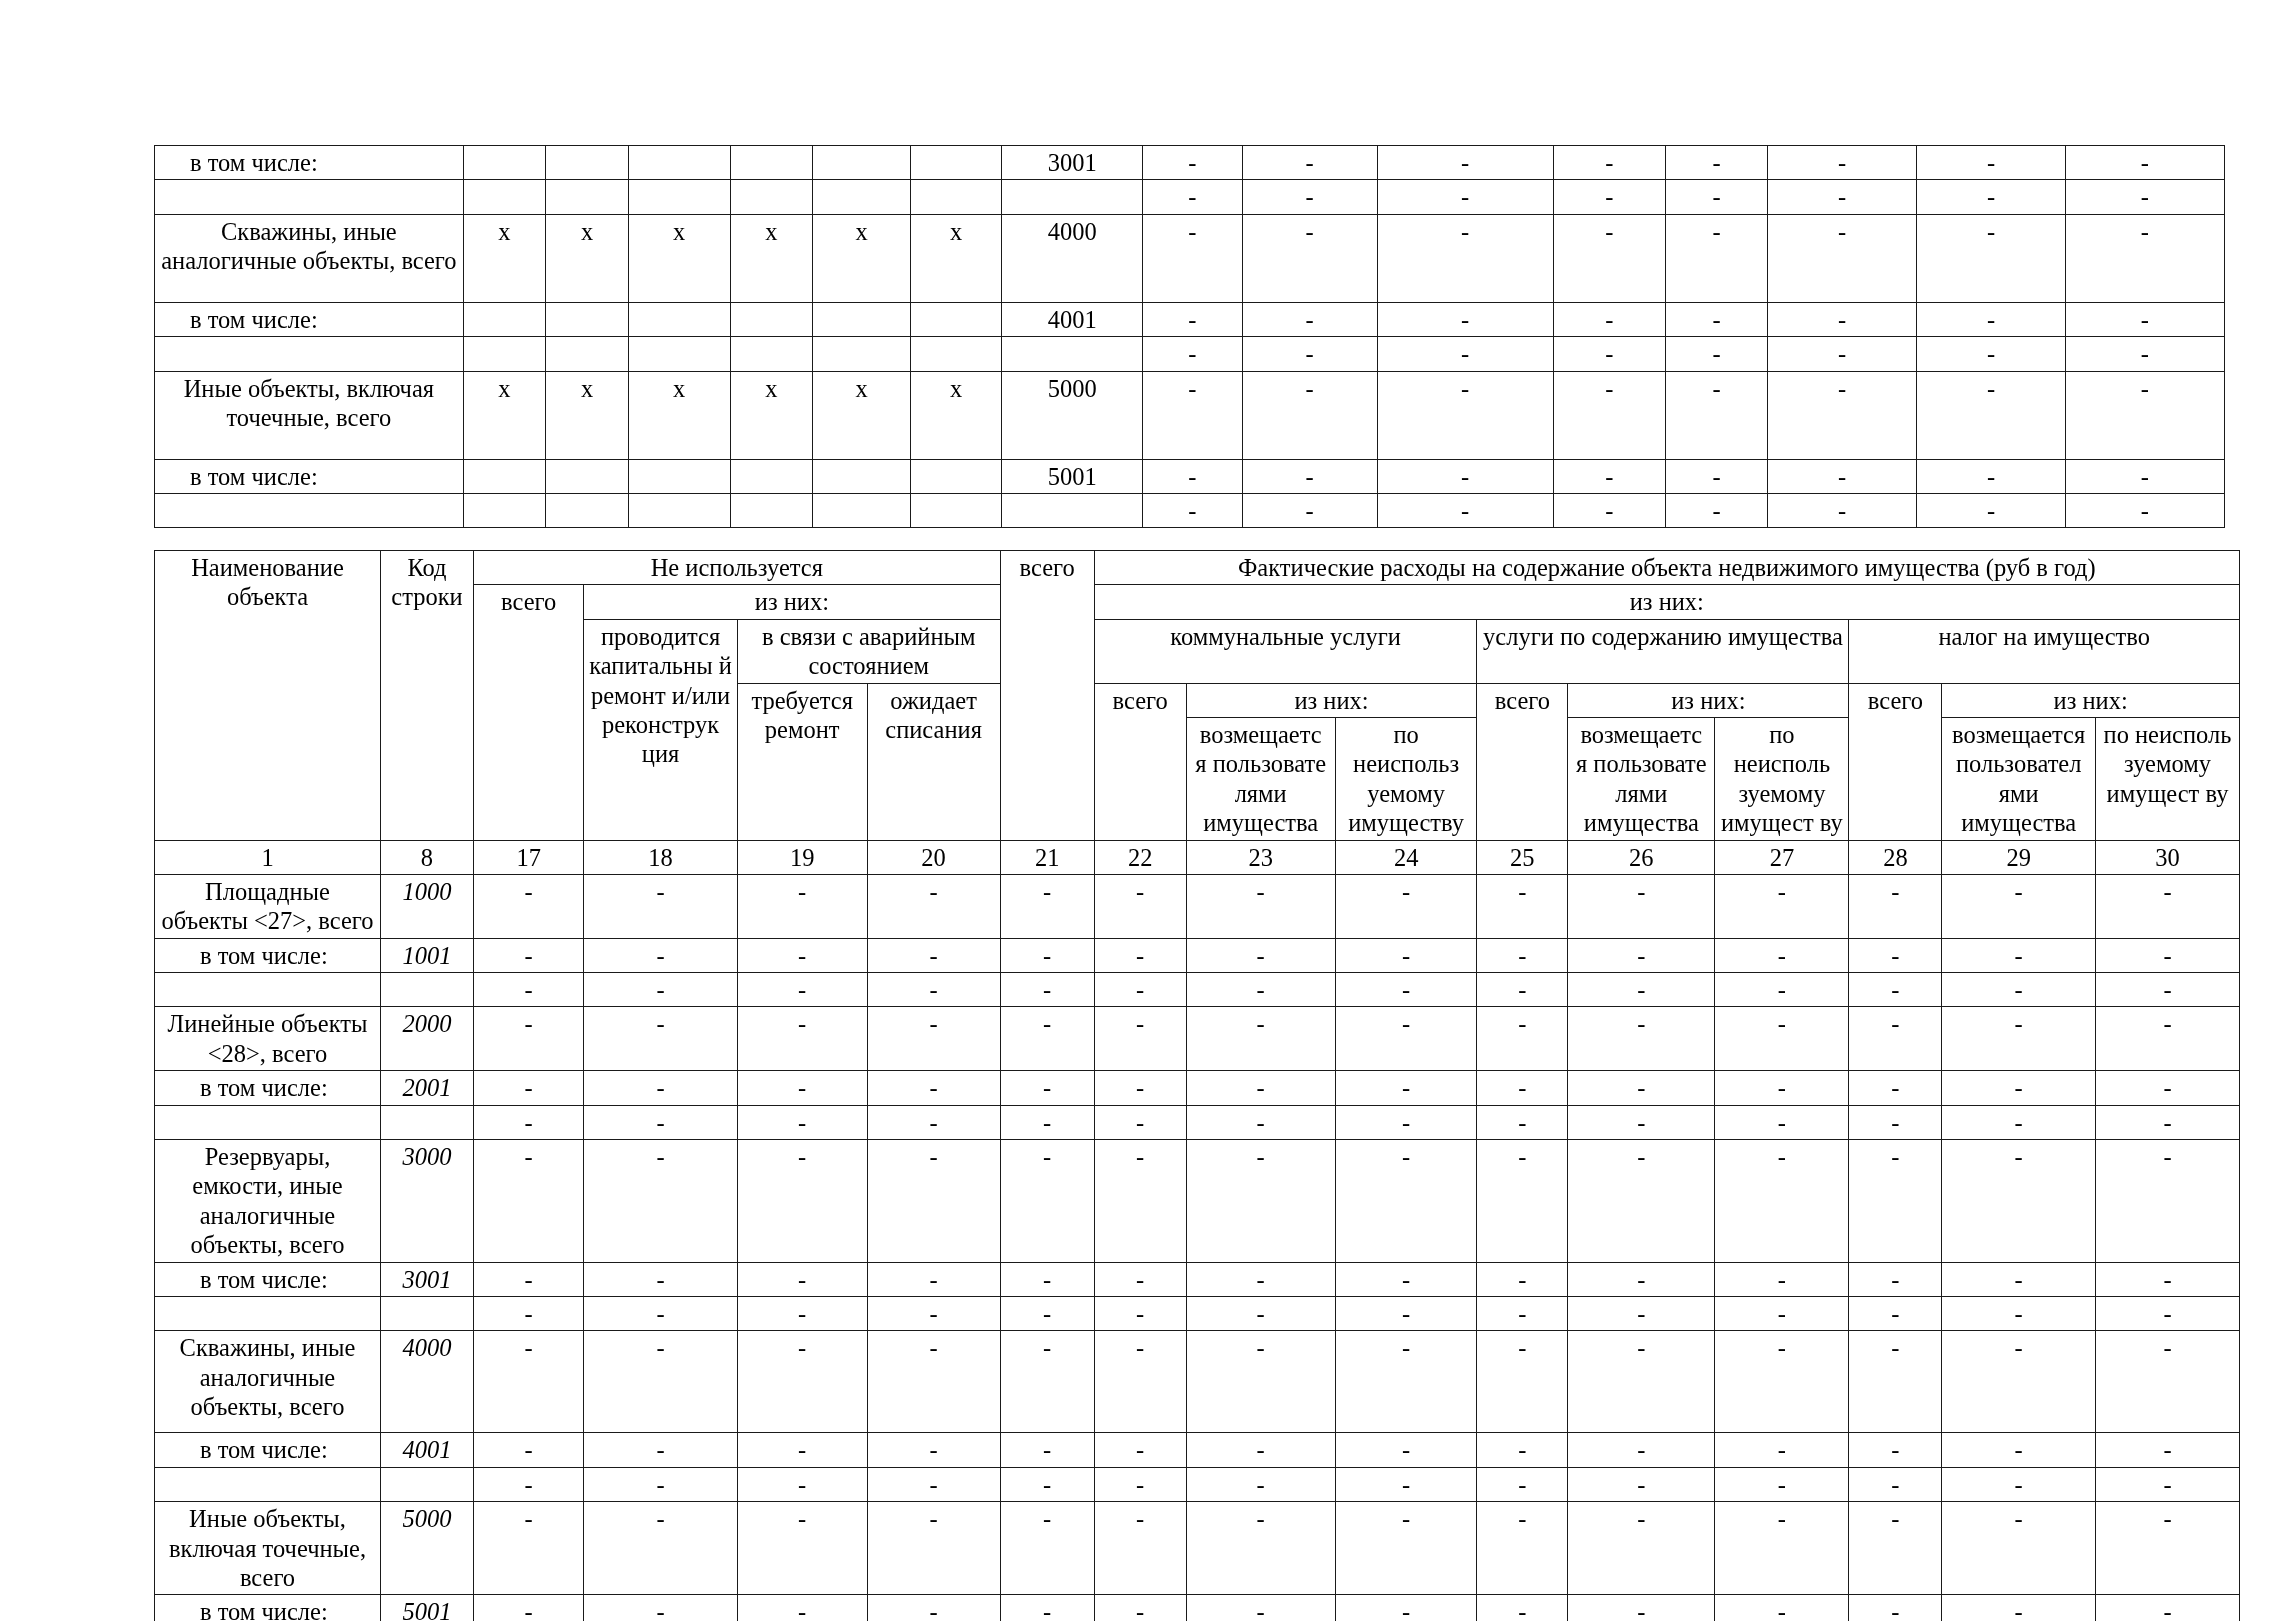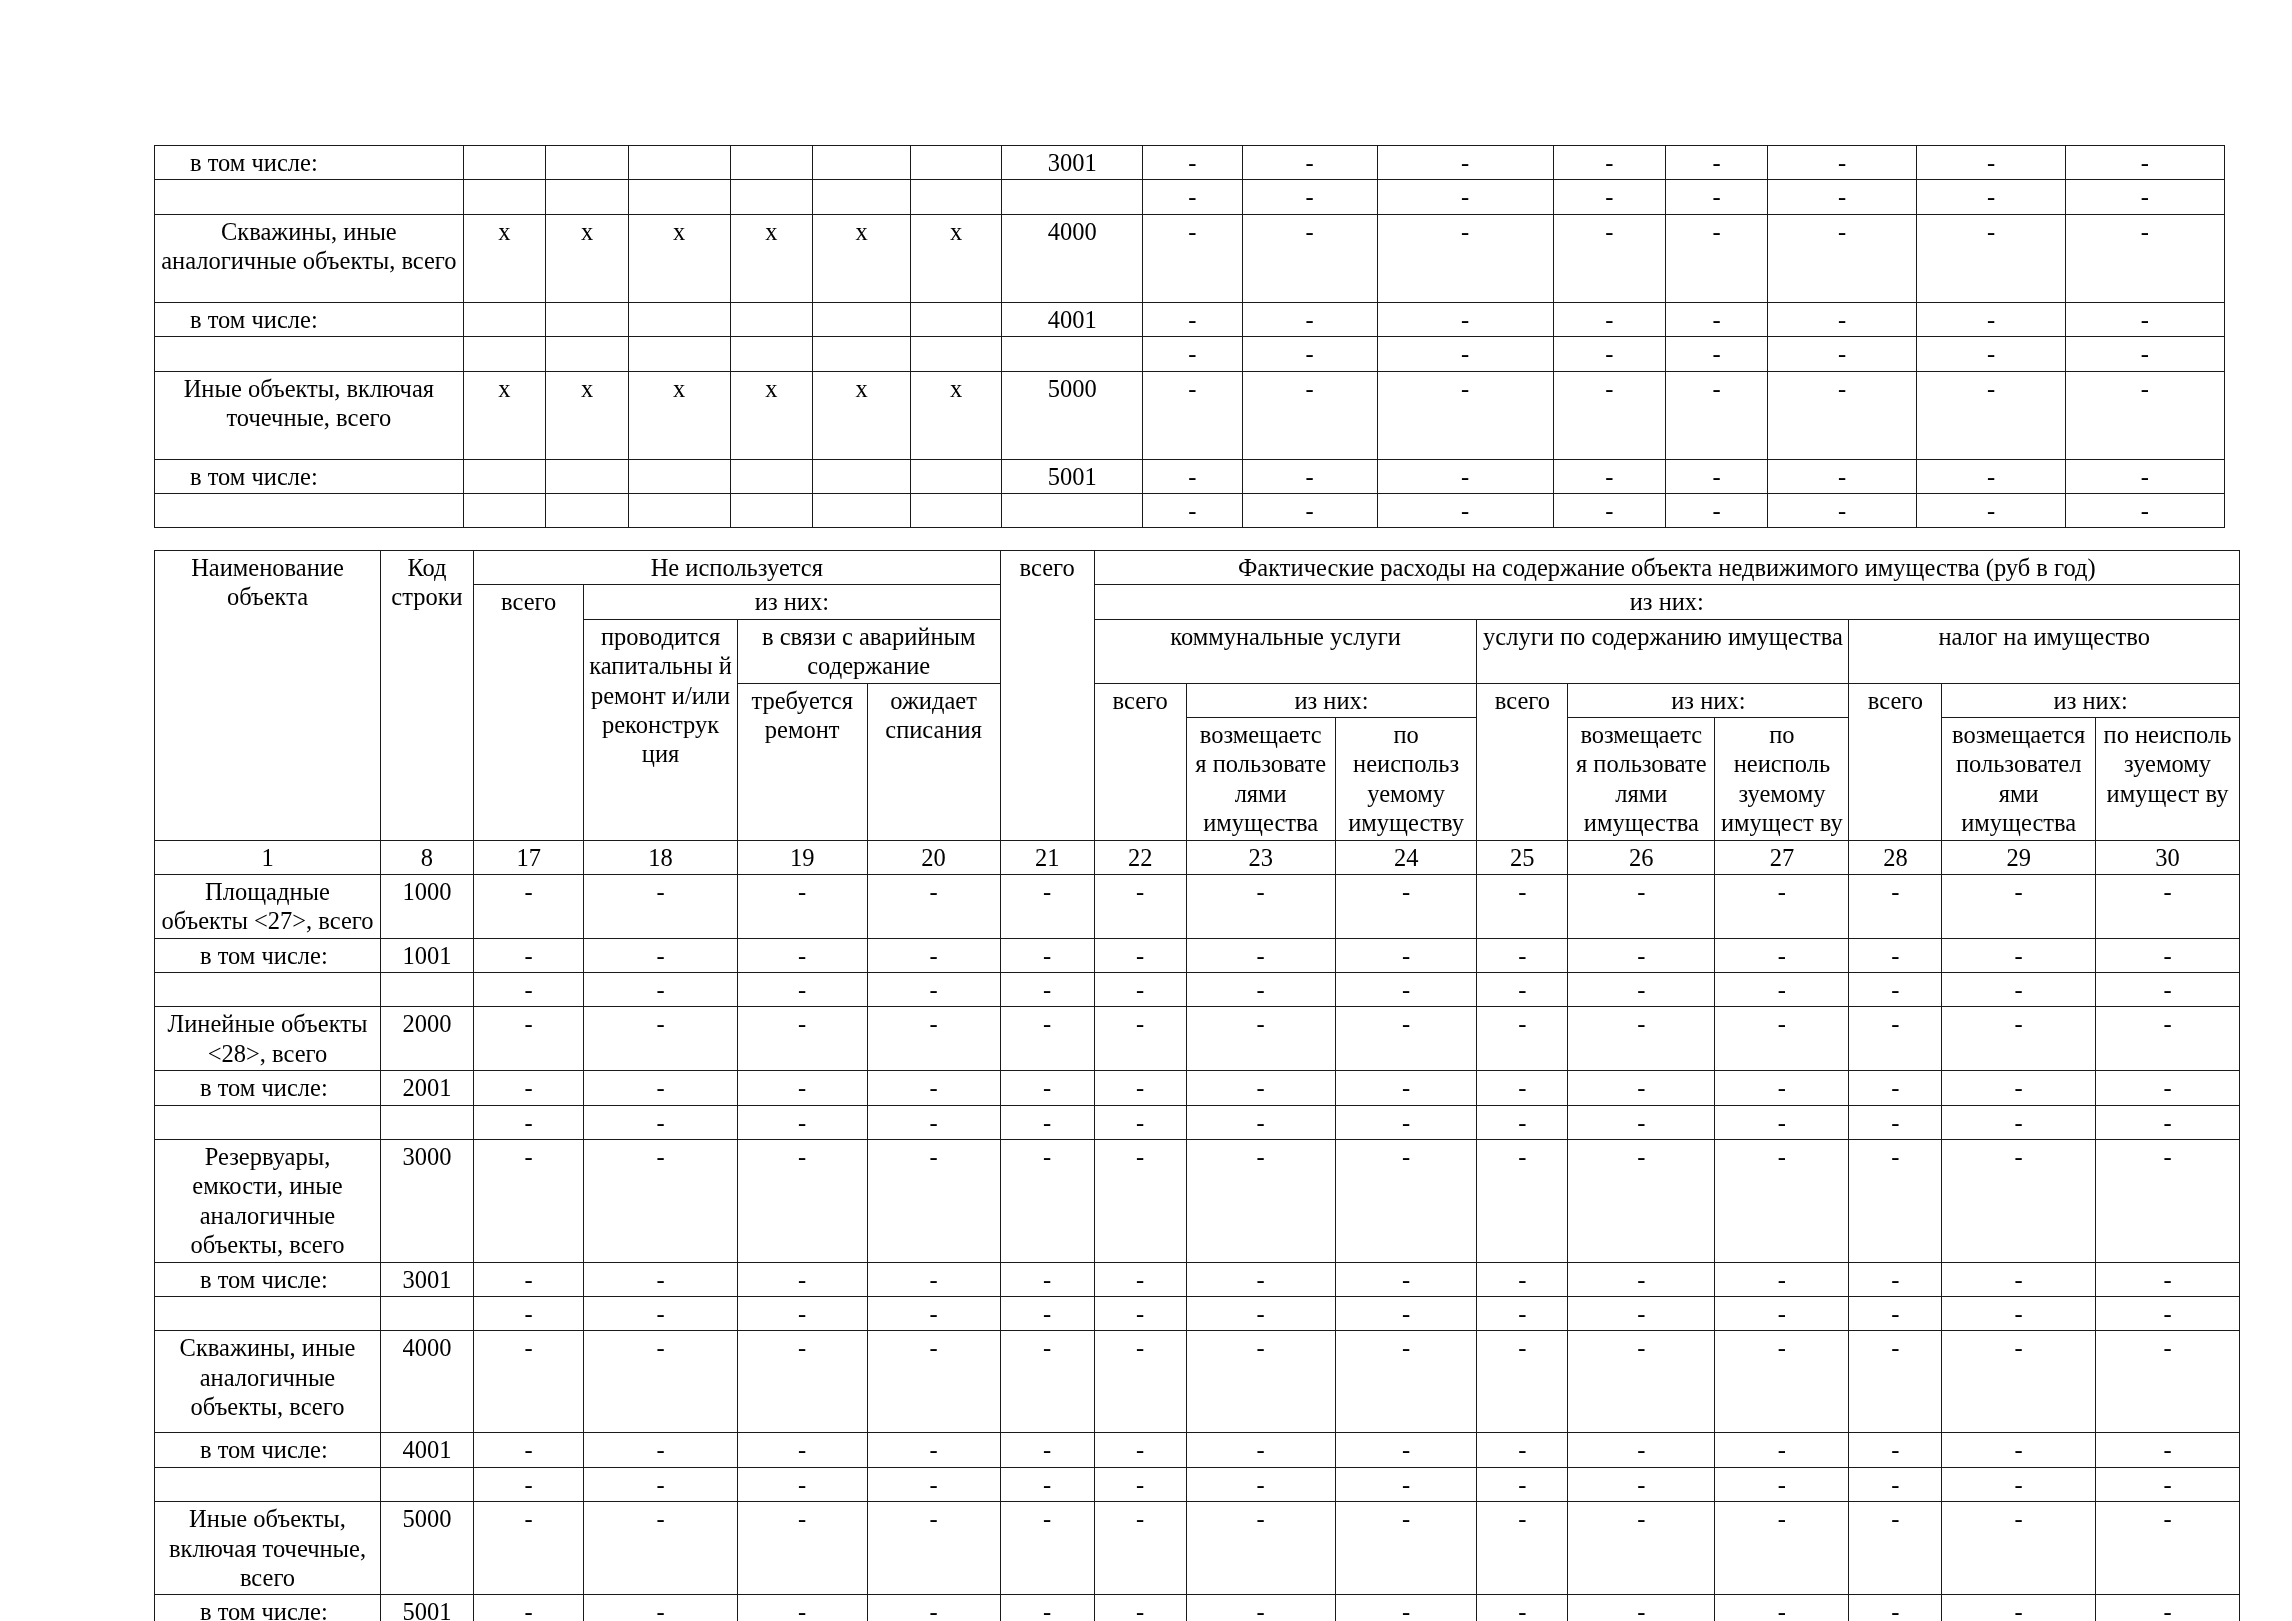--- a/index.html
+++ b/index.html
@@ -58,21 +58,21 @@
     left: 0;
     top: 550px;
     width: 2086px;
   }
   #table-bottom td { height: 21.6px; }
   .hd { vertical-align: middle; }
   .hd-top { vertical-align: top; }
   .t2-name { text-align: left; padding-left: 7.8px; vertical-align: top; }
   .t2-name.indent { text-align: left; padding-left: 45px; }
   .numrow td { height: 29px; vertical-align: middle; }
-  .codecell { vertical-align: bottom; }
+  .codecell { vertical-align: bottom; font-style: italic; }
   .vt { vertical-align: top; }
 </style>
 </head>
 <body>
 
 <div class="page">
 
   <table class="doc" id="table-top">
     <colgroup>
       <col style="width:258px">
@@ -267,21 +267,21 @@
         <td rowspan="5" class="hd-top">всего</td>
         <td colspan="9" class="hd">Фактические расходы на содержание объекта недвижимого имущества (руб в год)</td>
       </tr>
       <tr>
         <td rowspan="4" class="hd-top">всего</td>
         <td colspan="3" class="hd">из них:</td>
         <td colspan="9" class="hd">из них:</td>
       </tr>
       <tr>
         <td rowspan="3" class="hd-top">проводится капитальны й ремонт и/или реконструк ция</td>
-        <td colspan="2" class="hd">в связи с аварийным содержание</td>
+        <td colspan="2" class="hd">в связи с аварийным состоянием</td>
         <td colspan="3" class="hd">коммунальные услуги</td>
         <td colspan="3" class="hd">услуги по содержанию имущества</td>
         <td colspan="3" class="hd">налог на имущество</td>
       </tr>
       <tr>
         <td rowspan="2" class="hd-top">требуется ремонт</td>
         <td rowspan="2" class="hd-top">ожидает списания</td>
         <td rowspan="2" class="hd-top">всего</td>
         <td colspan="2" class="hd">из них:</td>
         <td rowspan="2" class="hd-top">всего</td>

